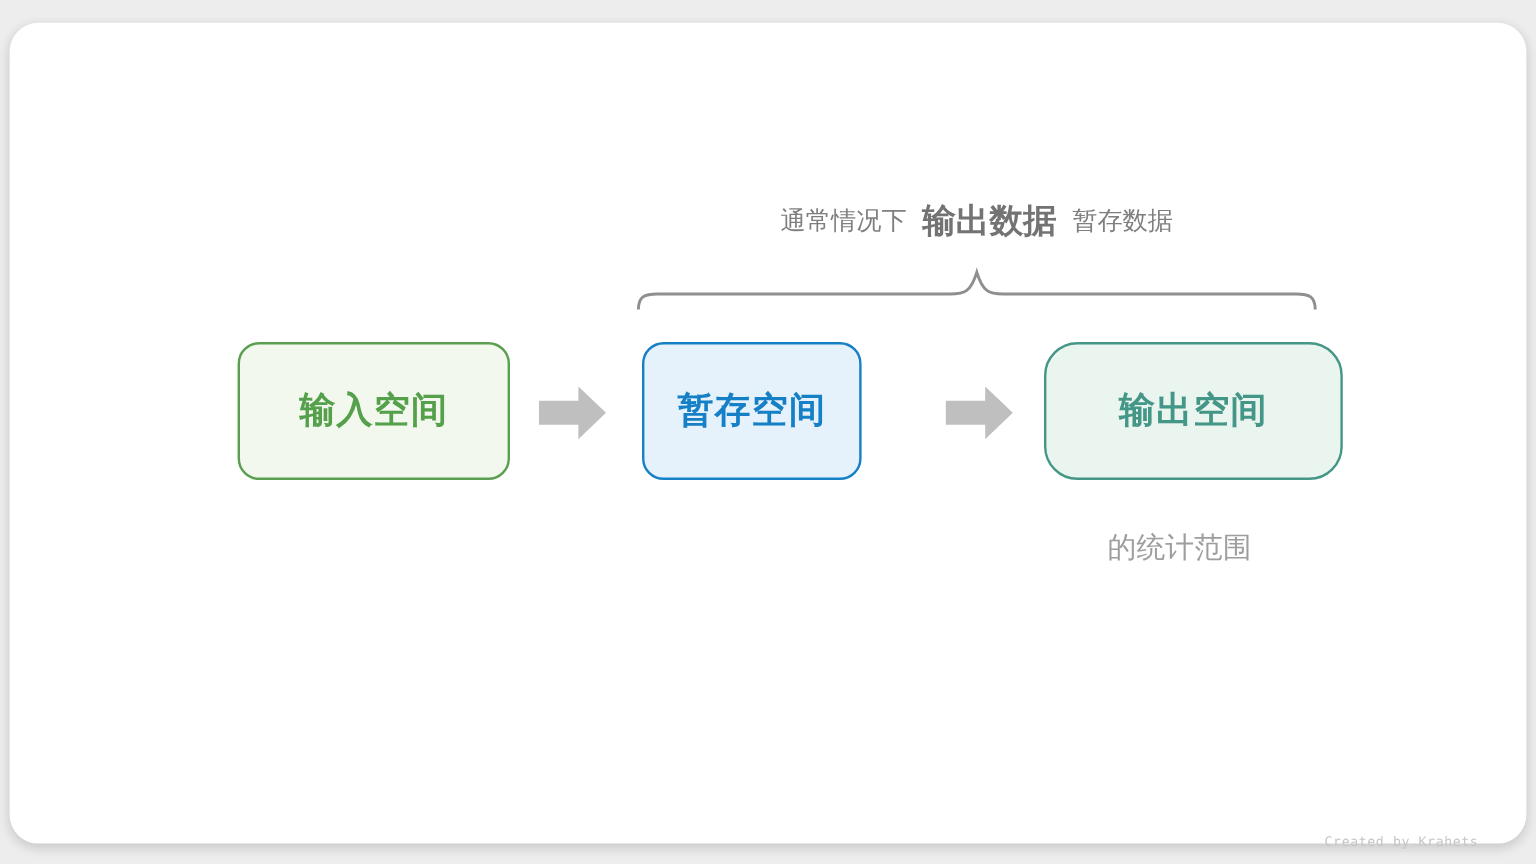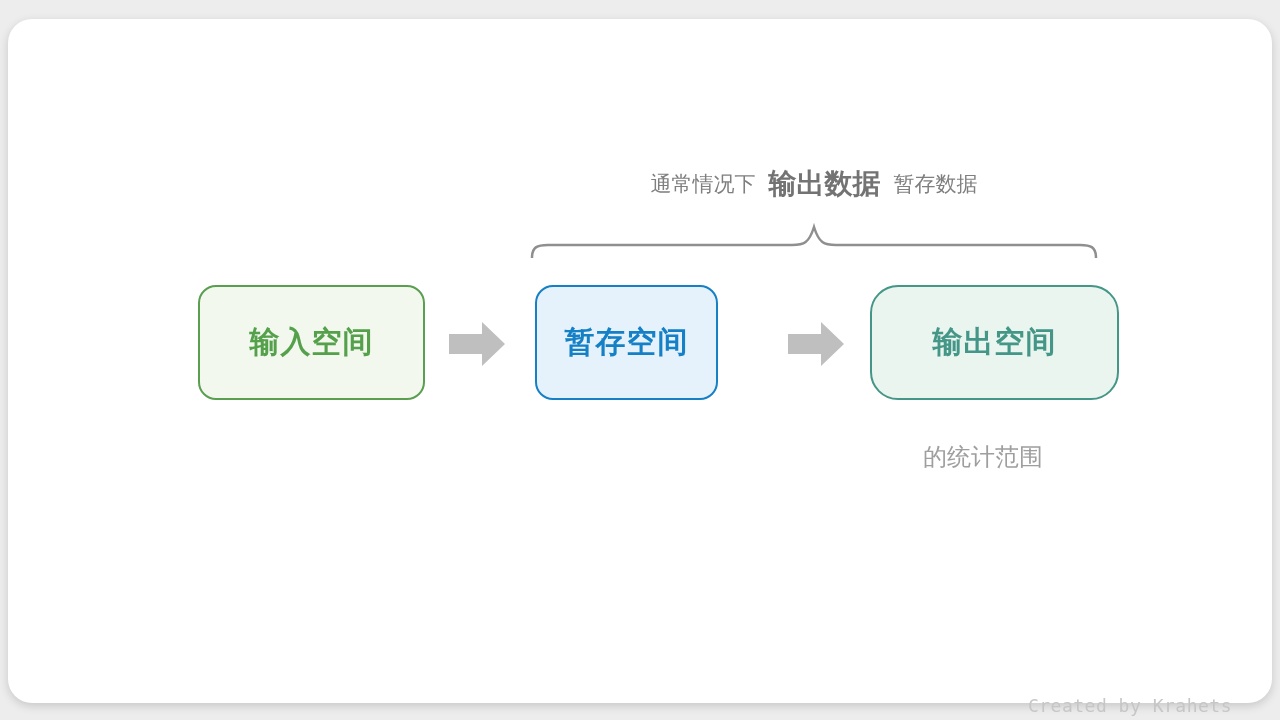--- a/index.html
+++ b/index.html
@@ -67,21 +67,21 @@
     text-align: center;
     transform: translateX(-50%);
     white-space: nowrap;
   }
   .notes.n-input  { left: 303px; }
   .notes.n-temp   { left: 640px; }
   .notes.n-output { left: 975px; }
   .credit {
     position: absolute; right: 40px; top: 676px;
     font-family: "DejaVu Sans Mono", "Liberation Mono", monospace;
-    font-size: 18px; color: var(--credit);
+    font-size: 11px; color: var(--credit);
     letter-spacing: 0.5px;
   }
 </style>
 </head>
 <body>
 
 <div class="stage">
   <div class="card">
 
     <div class="title">

